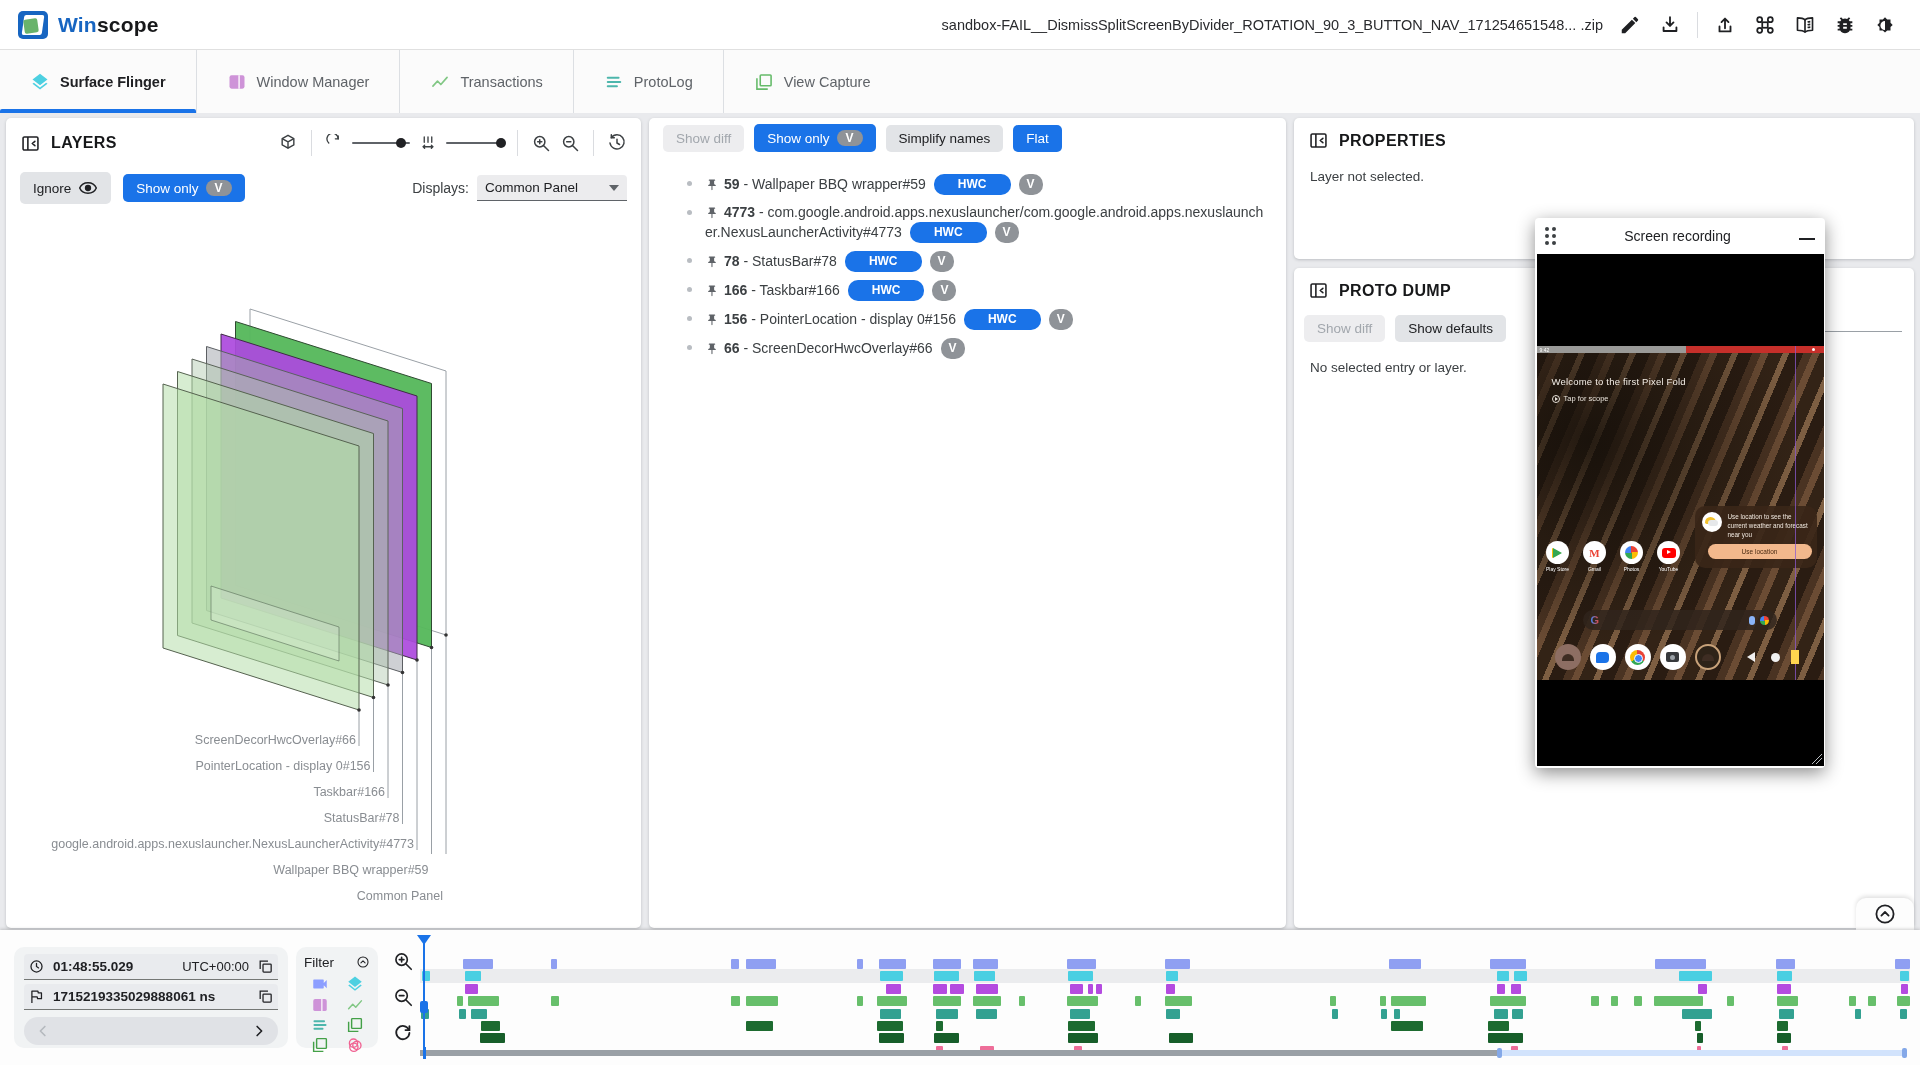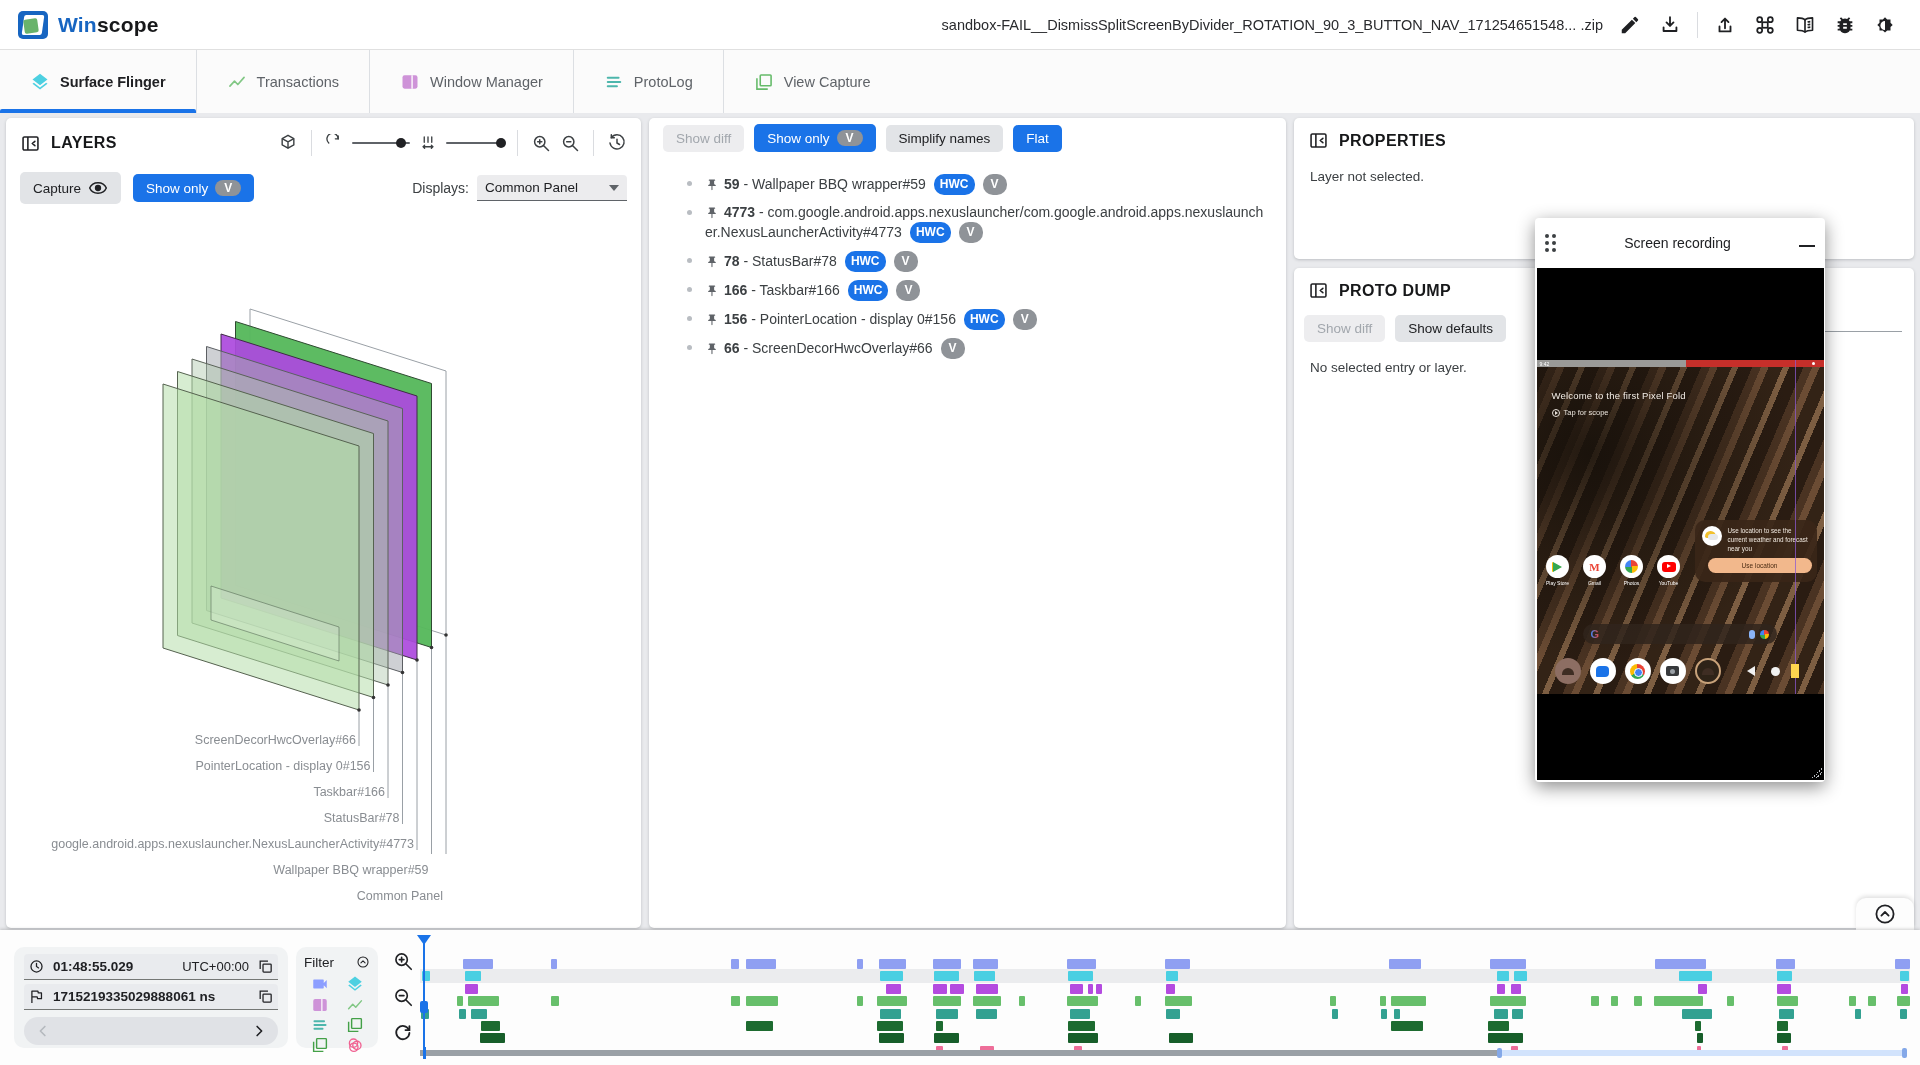--- a/index.html
+++ b/index.html
@@ -60,33 +60,33 @@
   .scene-label { position:absolute; font-size:12.5px; color:#898d92; white-space:nowrap; }
 
   
   .search-field { width:190px; border-bottom:1px solid #9aa0a6; color:#80868b; font-size:13.5px; padding:3px 2px; }
   .tree { padding:8px 10px 10px 38px; font-size:14px; color:#3c4043; }
   .tree-row { position:relative; padding:4px 6px 4px 18px; line-height:19px; cursor:pointer; }
   .tree-row .bullet { position:absolute; left:0; top:11px; width:5px; height:5px; border-radius:50%; background:#b9bdc2; }
   .tree-row.root { color:#9aa0a6; padding-left:14px; }
   .tree-row .nid { font-weight:700; }
   .tree-row .nname { word-break:break-all; }
-  .nodechip { display:inline-block; border-radius:10px; padding:1px 6px; font-size:12px; font-weight:600; margin-left:8px; vertical-align:1px; }
+  .nodechip { display:inline-block; border-radius:10px; padding:1px 24px; font-size:12px; font-weight:600; margin-left:8px; vertical-align:1px; }
   .nodechip.c-hwc { background:#1a73e8; color:#fff; }
   .nodechip.c-v { background:#8f9398; color:#fff; padding:1px 8px; }
   .pin { margin-right:5px; color:#5f6368; }
 
   
   .empty-msg { padding:8px 16px; font-size:13.5px; color:#3c4043; }
   .proto-controls { display:flex; gap:10px; padding:4px 10px 10px 10px; }
   .proto-search { position:absolute; right:12px; top:44px; width:150px; border-bottom:1px solid #9aa0a6; height:20px; }
 
   
   .rec-win { position:absolute; left:1535px; top:218px; width:290px; z-index:50; background:#fff; border-radius:4px; box-shadow:0 5px 18px rgba(0,0,0,.45); }
-  .rec-title { height:50px; display:flex; align-items:center; padding:0 10px; }
+  .rec-title { height:36px; display:flex; align-items:center; padding:0 10px; }
   .rec-title .t { flex:1; text-align:center; font-size:14px; font-weight:500; color:#202124; }
   .dots { display:grid; grid-template-columns:4px 4px; gap:3px; cursor:grab; }
   .dots i { width:4px; height:4px; border-radius:50%; background:#3c4043; }
   .min-btn { width:16px; height:14px; border:none; background:none; border-bottom:2.5px solid #202124; cursor:pointer; margin-bottom:6px; }
   .phone { position:relative; width:287px; height:512px; margin:0 1.5px 1.5px; background:#000; overflow:hidden; }
   .wall { position:absolute; left:0; right:0; top:92px; height:334px;
     background:
       radial-gradient(ellipse at 18% 28%, rgba(22,16,10,.85), rgba(22,16,10,0) 62%),
       repeating-linear-gradient(113deg, #2a1c12 0 13px, #4a3322 13px 21px, #6b4c34 21px 28px, #332316 28px 41px, #7d5e42 41px 47px),
       linear-gradient(90deg,#32241a,#54402e);
@@ -389,30 +389,30 @@
   </header>
 
   <nav class="tabbar">
       <div class="tab active">
         <svg class="ic" width="20" height="20" style="color: rgb(77, 208, 225);">
           <use href="#i-layers"></use>
         </svg>
         <span>Surface Flinger</span>
       </div>
       <div class="tab">
+        <svg class="ic" width="20" height="20" style="color: rgb(206, 147, 216);">
+          <use href="#i-wm"></use>
+        </svg>
+        <span>Window Manager</span>
+      </div>
+      <div class="tab">
         <svg class="ic" width="20" height="20" style="color: rgb(129, 199, 132);">
           <use href="#i-trend"></use>
         </svg>
         <span>Transactions</span>
-      </div>
-      <div class="tab">
-        <svg class="ic" width="20" height="20" style="color: rgb(206, 147, 216);">
-          <use href="#i-wm"></use>
-        </svg>
-        <span>Window Manager</span>
       </div>
       <div class="tab">
         <svg class="ic" width="20" height="20" style="color: rgb(77, 182, 172);">
           <use href="#i-protolog"></use>
         </svg>
         <span>ProtoLog</span>
       </div>
       <div class="tab">
         <svg class="ic" width="20" height="20" style="color: rgb(102, 187, 106);">
           <use href="#i-viewcapture"></use>
@@ -455,21 +455,21 @@
               <use href="#i-zoomout"></use>
             </svg>
           <div class="v-div"></div>
           <svg class="ic" width="20" height="20">
               <use href="#i-history"></use>
             </svg>
         </div>
       </div>
       <div class="controls-row">
         <button class="chip gray">
-          <span>Capture</span>
+          <span>Ignore</span>
           <svg class="ic" width="20" height="20">
               <use href="#i-eye"></use>
             </svg>
         </button>
         <button class="chip blue">
           <span>Show only</span>
           <span class="vbadge">V</span>
         </button>
         <div class="displays-wrap">
           <span>Displays:</span>

